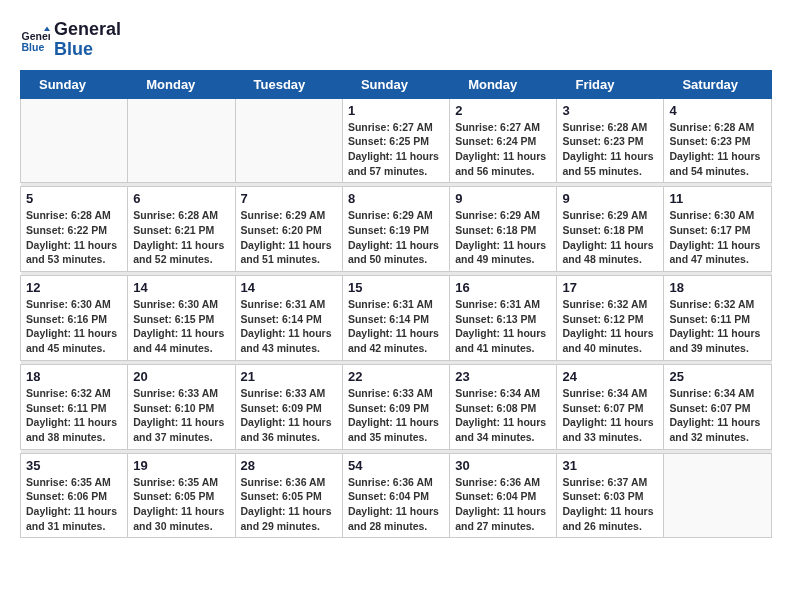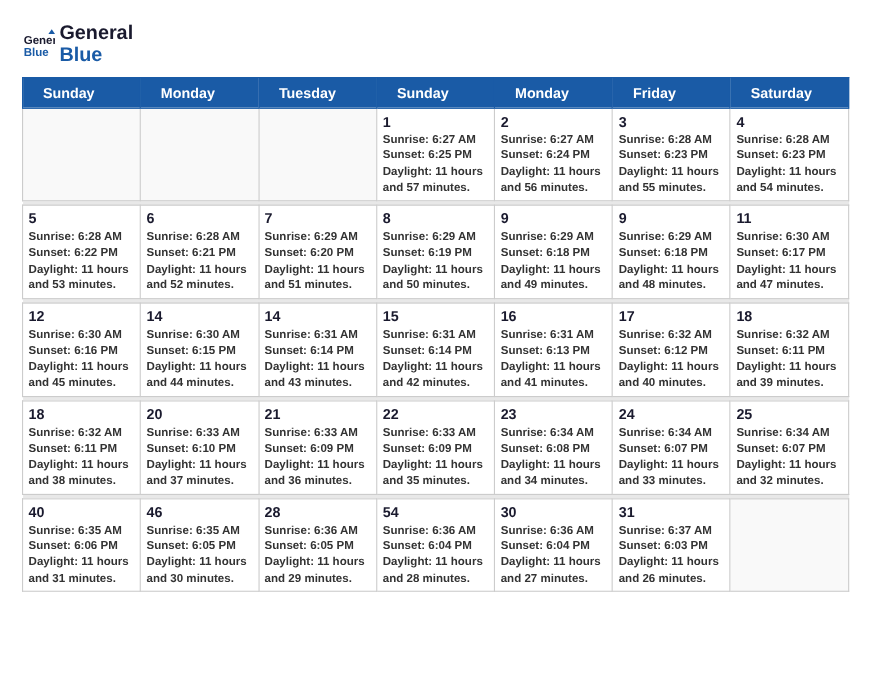--- a/index.html
+++ b/index.html
@@ -294,27 +294,27 @@
           <div class="day-info" style="white-space: pre-line;">Sunrise: 6:34 AM
 Sunset: 6:07 PM
 Daylight: 11 hours and 32 minutes.</div>
         </td>
       </tr>
       <tr class="row-spacer">
         <td colspan="7"></td>
       </tr>
       <tr>
         <td>
-          <div class="day-number">40</div>
+          <div class="day-number">35</div>
           <div class="day-info" style="white-space: pre-line;">Sunrise: 6:35 AM
 Sunset: 6:06 PM
 Daylight: 11 hours and 31 minutes.</div>
         </td>
         <td>
-          <div class="day-number">46</div>
+          <div class="day-number">19</div>
           <div class="day-info" style="white-space: pre-line;">Sunrise: 6:35 AM
 Sunset: 6:05 PM
 Daylight: 11 hours and 30 minutes.</div>
         </td>
         <td>
           <div class="day-number">28</div>
           <div class="day-info" style="white-space: pre-line;">Sunrise: 6:36 AM
 Sunset: 6:05 PM
 Daylight: 11 hours and 29 minutes.</div>
         </td>

